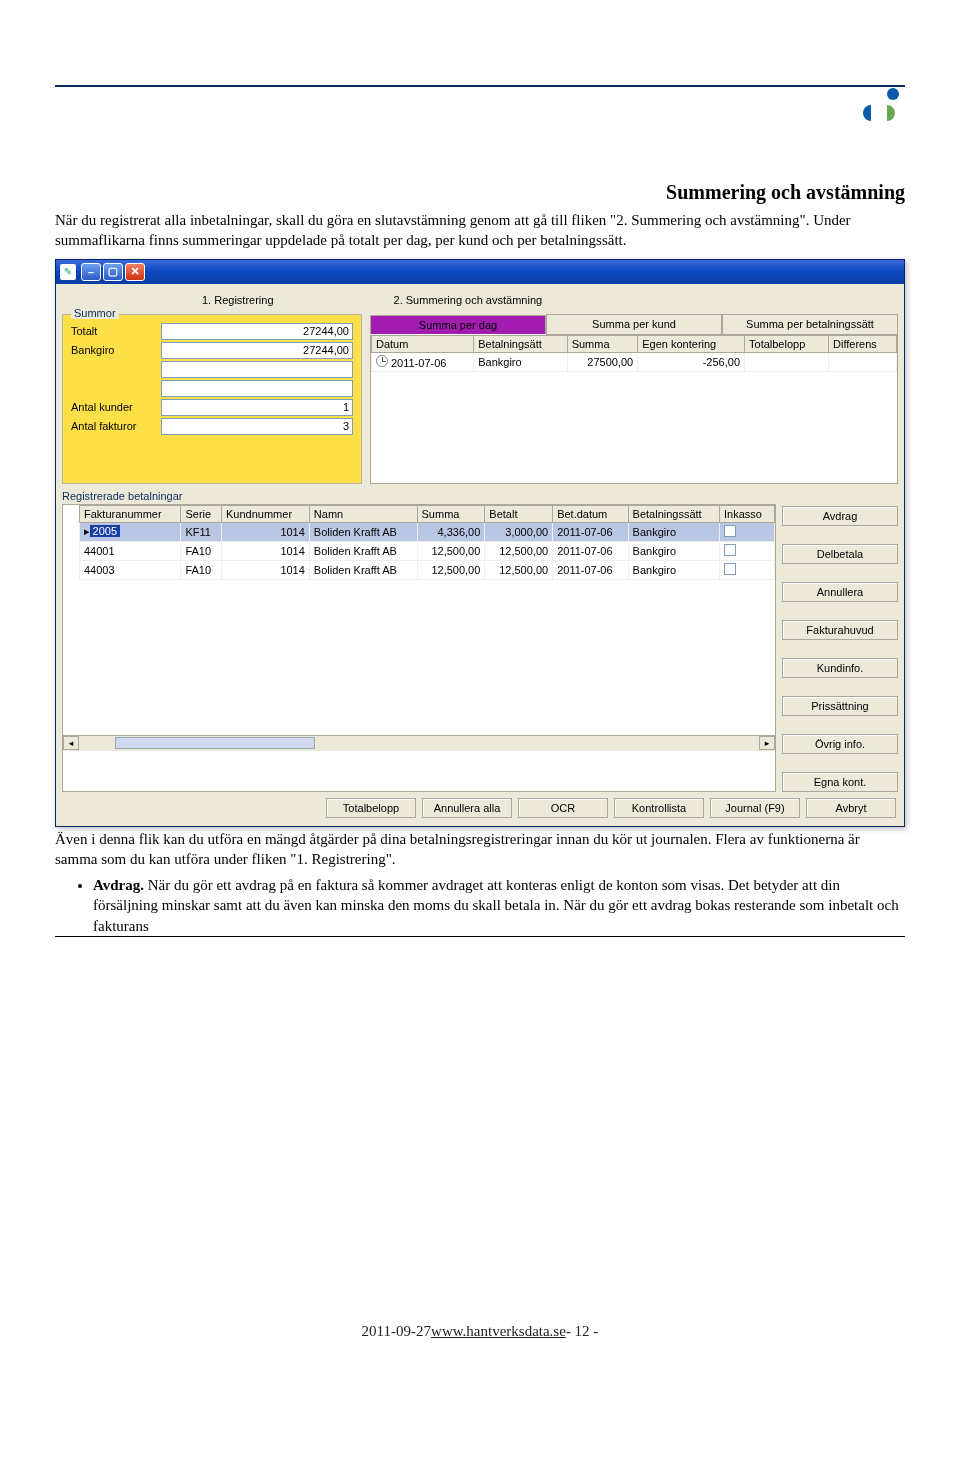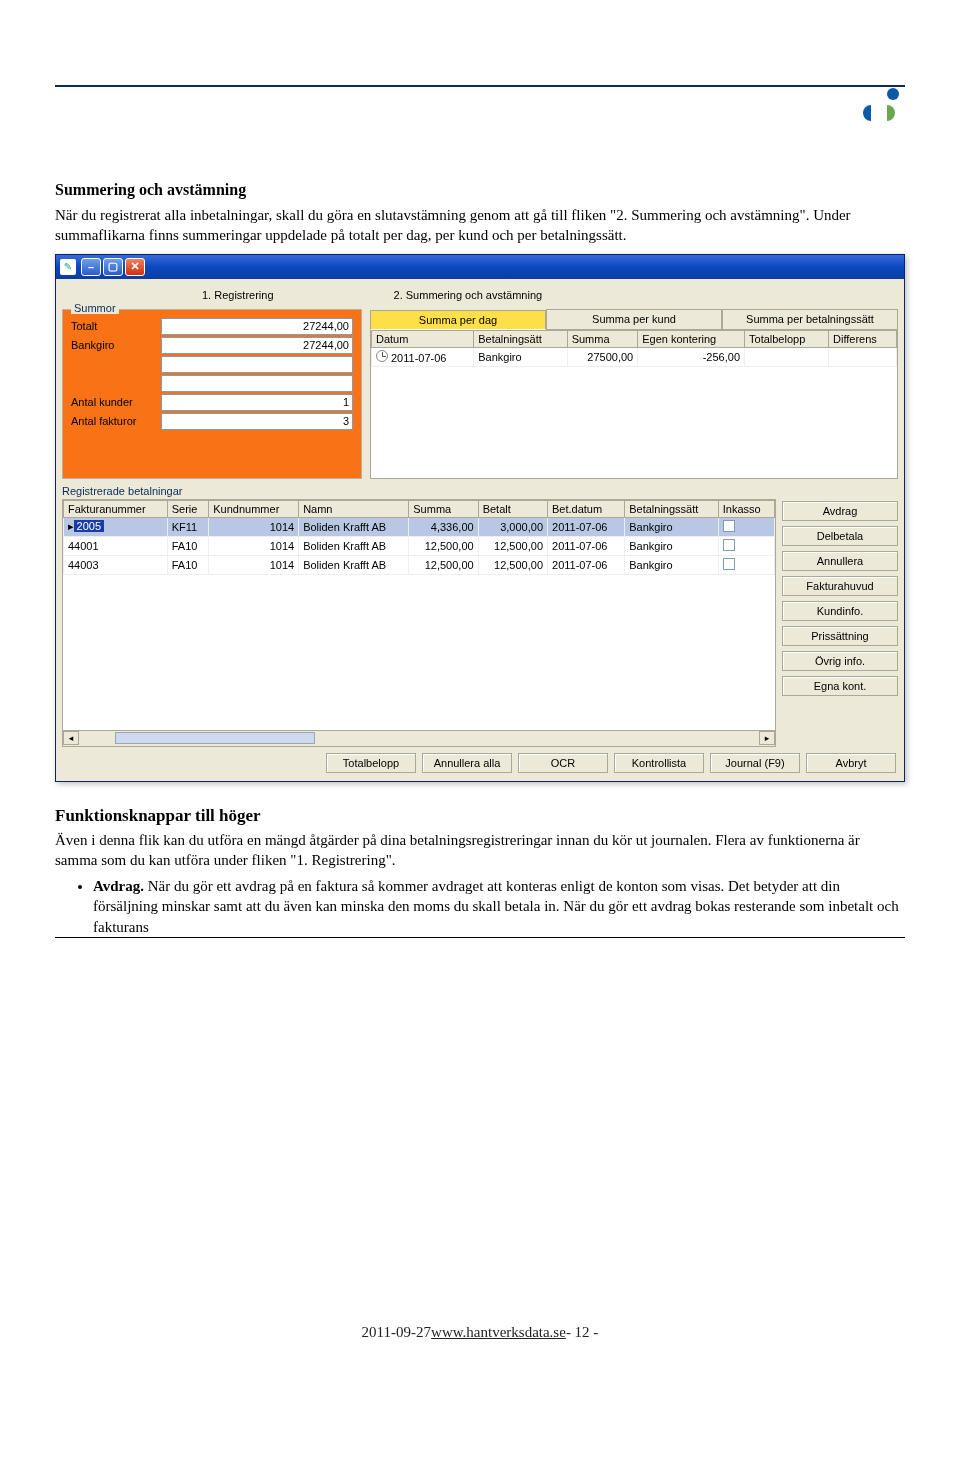--- a/index.html
+++ b/index.html
@@ -17,21 +17,21 @@
   .header-area {
     position: relative;
     height: 78px;
   }
   .logo { position:absolute; right:0; top:0; }
   .header-rule {
     border: none;
     border-top: 2px solid #0a2a5c;
     margin-top: 55px;
   }
-  h2.heading { font-size: 16px; font-weight: bold; margin: 18px 0 6px; }
+  h2.heading { font-size: 20px; font-weight: bold; margin: 18px 0 6px; text-align: right; }
   h3.subheading { font-size: 17px; font-weight: bold; margin: 24px 0 4px; }
   p.para { line-height: 1.35; margin-bottom: 6px; }
   ul.bul { list-style: disc; padding-left: 38px; margin-top: 0; }
   ul.bul li { line-height: 1.35; }
 
   
   .win {
     font-family: Tahoma, Arial, sans-serif;
     font-size: 11px;
     color:#000;
@@ -55,62 +55,62 @@
     background:linear-gradient(#6fa0ef,#2a5bc8);
     display:flex;align-items:center;justify-content:center;color:#fff;font-weight:bold;font-size:11px;
   }
   .win-btn.close{background:linear-gradient(#f08060,#d03010);}
   .win-body { padding:4px 6px; }
   .tabs-row { display:flex; gap:120px; padding:6px 0 8px 140px; }
   .tab-label { font-size:11px; }
 
   .upper { display:flex; gap:8px; }
   .summor {
-    width:300px; border:1px solid #b8b4a0; padding:6px 8px 16px; position:relative; background:#f97316;
+    width:300px; border:1px solid #b8b4a0; padding:6px 8px 16px; position:relative; background:#fde047;
   }
   .summor .legend { position:absolute; top:-8px; left:8px; background:#ece9d8; padding:0 3px; color:#0a2a5c;}
   .sum-row { display:flex; align-items:center; margin:2px 0;}
   .sum-row label { width:90px; font-size:11px;}
   .sum-row .field {
     flex:1; height:17px; border:1px solid #7f9db9; background:#fff; font-size:11px; text-align:right; padding:1px 3px;
   }
   .sumtabs { flex:1; }
   .sumtabs-row { display:flex; }
   .sumtab {
     flex:1; text-align:center; padding:3px 0; border:1px solid #aca899;
     border-bottom:none; background:#ece9d8; font-size:11px;
   }
-  .sumtab.active { background:#fde047; border-bottom:1px solid #fff; position:relative; top:1px;}
+  .sumtab.active { background:#a21caf; border-bottom:1px solid #fff; position:relative; top:1px;}
   .grid1 {
     border:1px solid #aca899; background:#fff; height:150px;
   }
   .grid1 table, .grid2 table { width:100%; border-collapse:collapse; font-size:11px;}
   .grid1 th, .grid2 th {
     background:#ece9d8; border:1px solid #aca899; font-weight:normal; padding:2px 4px; text-align:left;
   }
   .grid1 td, .grid2 td { border:1px solid #eee; padding:2px 4px; }
   .num { text-align:right; }
   .clk { display:inline-block; width:12px;height:12px;border:1px solid #888;border-radius:50%; position:relative; margin-right:3px;}
   .clk::before{content:'';position:absolute;left:5px;top:1px;width:1px;height:5px;background:#555;}
   .clk::after{content:'';position:absolute;left:5px;top:5px;width:4px;height:1px;background:#555;}
 
   .section-title { color:#0a2a5c; font-size:11px; margin:6px 0 2px; }
   .lower { display:flex; gap:6px; }
   .grid2wrap { flex:1; border:1px solid #aca899; background:#fff; position:relative;}
-  .grid2 { height:230px; overflow:hidden;}
+  .grid2 { height:230px; overflow:hidden;padding-left:16px;}
   .row-selected td { background:#b9c7e4; }
   .cell-edit { background:#1a3ea8; color:#fff; padding:0 3px;}
   .chk { display:inline-block;width:12px;height:12px;border:1px solid #7f9db9;background:#fff;}
   .hscroll {
     height:16px; background:#ece9d8; border-top:1px solid #aca899; display:flex; align-items:center;
   }
   .hscroll .arrow { width:16px;height:14px;border:1px solid #aca899;background:#ece9d8;display:flex;align-items:center;justify-content:center;font-size:9px;}
   .hscroll .thumb { width:200px; height:12px; margin-left:36px; background:#cfd8ef; border:1px solid #9aa;}
   .hscroll .spacer{flex:1;}
-  .side-btns { width:116px; display:flex; flex-direction:column; gap:5px; padding-top:2px;}
+  .side-btns { width:116px; display:flex; flex-direction:column; gap:18px; padding-top:2px;}
   .btn {
     height:20px; border:1px solid #aca899; background:#ece9d8; font-size:11px; padding:0 6px;
     display:flex; align-items:center; justify-content:center;
     box-shadow:inset 1px 1px 0 #fff;
   }
   .bottom-btns {
     display:flex; justify-content:flex-end; gap:6px; padding:6px 2px 4px;
   }
   .bottom-btns .btn { width:90px; }
 
@@ -295,21 +295,20 @@
         <div class="btn">Totalbelopp</div>
         <div class="btn">Annullera alla</div>
         <div class="btn">OCR</div>
         <div class="btn">Kontrollista</div>
         <div class="btn">Journal (F9)</div>
         <div class="btn">Avbryt</div>
       </div>
     </div>
   </div>
 
-  <h3 class="subheading">Funktionsknappar till höger</h3>
   <p class="para">Även i denna flik kan du utföra en mängd åtgärder på dina betalningsregistreringar innan du kör ut journalen. Flera av funktionerna är samma som du kan utföra under fliken "1. Registrering".</p>
   <ul class="bul">
     <li>
       <b>Avdrag.</b><span> När du gör ett avdrag på en faktura så kommer avdraget att konteras enligt de konton som visas. Det betyder att din försäljning minskar samt att du även kan minska den moms du skall betala in. När du gör ett avdrag bokas resterande som inbetalt och fakturans</span>
     </li>
   </ul>
 </div>
 
 <hr class="footer-rule">
 <div class="footer">

